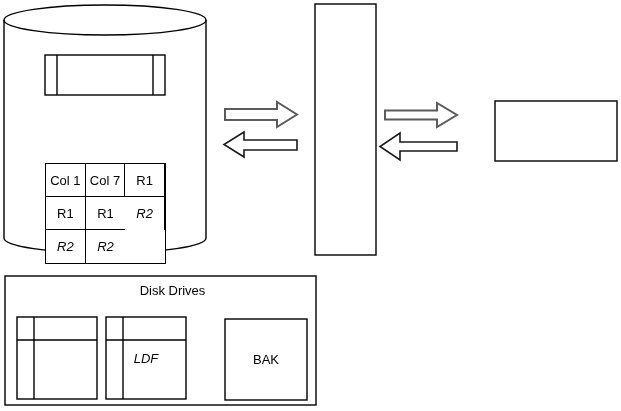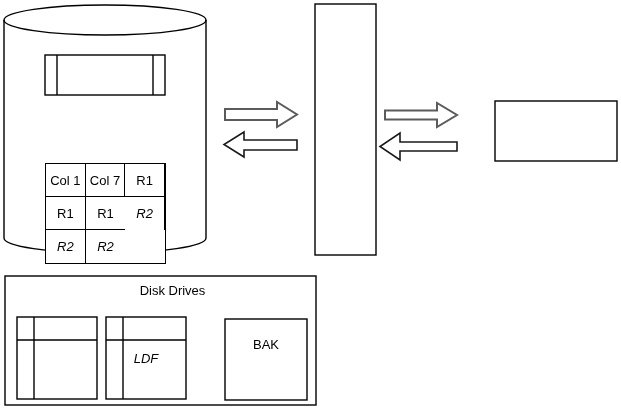--- a/index.html
+++ b/index.html
@@ -97,21 +97,21 @@
   </svg>
 
 
 
 
   <div class="label" style="left:5px; top:282px; width:335px; height:16px;">Disk Drives</div>
 
 
   <div class="label" style="left:106px; top:317px; width:80px; height:82px;font-style:italic;">LDF</div>
 
-  <div class="label" style="left:225px; top:304px; width:82px; height:81px;">BAK</div>
+  <div class="label" style="left:225px; top:319px; width:82px; height:81px;">BAK</div>
 
   <div class="tbl">
     <div class="cell">Col 1</div>
     <div class="cell">Col 7</div>
     <div class="cell">R1</div>
     <div class="cell">R1</div>
     <div class="cell last-col">R1</div>
     <div class="cell last-row">R2</div>
     <div class="cell last-row">R2</div>
     <div class="cell last-col last-row">R2</div>

